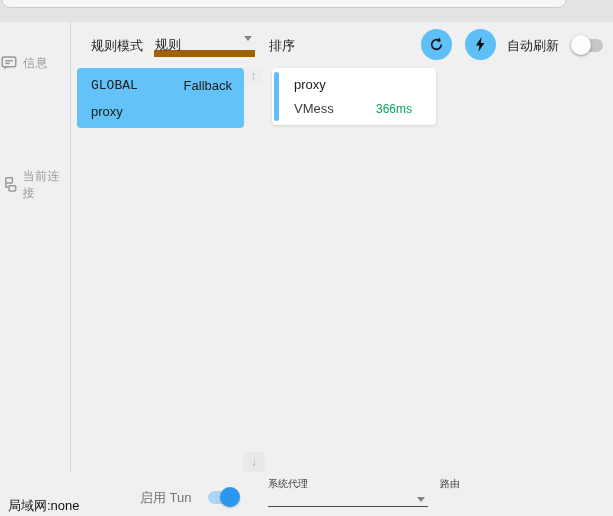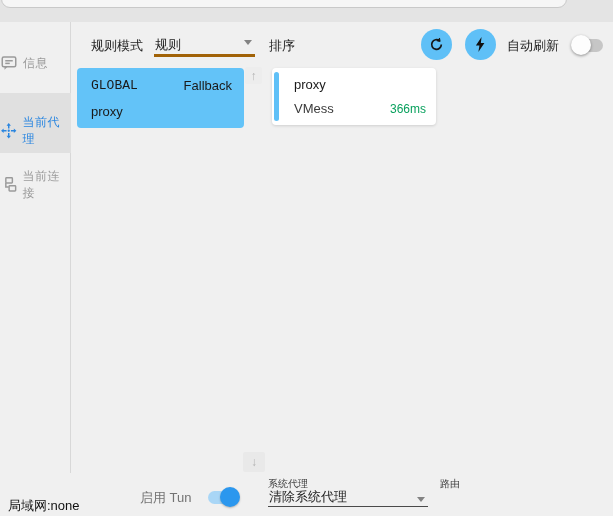--- a/index.html
+++ b/index.html
@@ -21,21 +21,21 @@
   .side-item.selected { background:#e0e0e0; }
   .side-item.selected .side-label { color:#2a86e0; }
   #side-info { top:10px; height:56px; padding-top:6px; }
   #side-proxy { top:71px; height:60px; padding-top:16px; }
   #side-conn { top:132px; height:56px; padding-top:6px; }
 
   .main { position:relative; flex:1; background:#f0f0f0; }
 
   
   .tb-label { position:absolute; font-size:13px; color:#222; }
-  .dropdown { position:absolute; height:27px; border-bottom:3px solid #a16207; cursor:pointer; }
+  .dropdown { position:absolute; height:27px; border-bottom:7px solid #a16207; cursor:pointer; }
   .dropdown .dd-value { position:absolute; left:1px; top:6px; font-size:13px; color:#222; white-space:nowrap; }
   .caret { position:absolute; right:3px; bottom:9px; width:0; height:0;
     border-left:4px solid transparent; border-right:4px solid transparent; border-top:5px solid #838383; }
   .round-btn { position:absolute; width:31px; height:31px; border-radius:50%; background:#5fc0f7; border:none;
     display:flex; align-items:center; justify-content:center; cursor:pointer; }
   .round-btn svg { width:17px; height:17px; }
 
   
   .toggle { position:absolute; cursor:pointer; }
   .toggle .track { width:30px; height:13px; border-radius:7px; }
@@ -49,21 +49,21 @@
   .group-card { position:absolute; left:6px; top:46px; width:167px; height:60px; background:#63c3f8;
     border-radius:4px; cursor:pointer; }
   .group-card .g-name { position:absolute; left:14px; top:10px; font-size:13px;font-family:Liberation Mono, monospace; }
   .group-card .g-type { position:absolute; right:12px; top:10px; font-size:13px; }
   .group-card .g-sel  { position:absolute; left:14px; top:36px; font-size:13px; }
   .node-card { position:absolute; left:201px; top:46px; width:164px; height:57px; background:#ffffff;
     border-radius:4px; box-shadow:0 1px 3px rgba(0,0,0,.14); cursor:pointer; }
   .node-card .accent { position:absolute; left:2px; top:4px; width:5px; height:49px; border-radius:3px; background:#5fc0f7; }
   .node-card .n-name { position:absolute; left:22px; top:9px; font-size:13px; color:#1a1a1a; }
   .node-card .n-proto { position:absolute; left:22px; top:33px; font-size:13px; color:#3a3a3a; }
-  .node-card .n-latency { position:absolute; right:10px; top:34px; font-size:12px; color:#0aa15e;margin-left:33px; }
+  .node-card .n-latency { position:absolute; right:24px; top:34px; font-size:12px; color:#0aa15e;margin-left:33px; }
 
   .scroll-btn { position:absolute; background:#e9e9e9; border:none; color:#b3b3b3; cursor:pointer;
     display:flex; align-items:center; justify-content:center; font-size:12px; border-radius:2px; }
   #scroll-up { left:174px; top:45px; width:17px; height:17px; background:#ededed; }
   #scroll-down { left:172px; top:430px; width:22px; height:20px; }
 
   
   .statusbar { position:relative; height:43px; background:#f0f0f0; font-size:13px; }
   .sb-local { position:absolute; left:8px; top:5px; color:#111; }
   .sb-lan { position:absolute; left:8px; top:24px; color:#111; }
@@ -88,32 +88,20 @@
           <svg viewBox="0 0 24 24" fill="none" stroke="#9a9a9a" stroke-width="2">
             <rect x="3" y="4" width="18" height="13" rx="2"></rect>
             <path d="M6 17 v4 l4 -4" fill="#9a9a9a" stroke="none"></path>
             <line x1="7" y1="9" x2="17" y2="9"></line>
             <line x1="7" y1="12.5" x2="13" y2="12.5"></line>
           </svg>
         </span>
         <span class="side-label">信息</span>
       </div>
 
-      <div class="side-item selected" id="side-proxy">
-        <span class="icon">
-          <svg viewBox="0 0 24 24" fill="#2a86e0">
-            <path d="M12 1.5 L15 5 h-2 v4 h-2 V5 H9 Z"></path>
-            <path d="M12 22.5 L9 19 h2 v-4 h2 v4 h2 Z"></path>
-            <path d="M1.5 12 L5 9 v2 h4 v2 H5 v2 Z"></path>
-            <path d="M22.5 12 L19 15 v-2 h-4 v-2 h4 V9 Z"></path>
-            <circle cx="12" cy="12" r="1.6"></circle>
-          </svg>
-        </span>
-        <span class="side-label">当前代理</span>
-      </div>
 
       <div class="side-item" id="side-conn">
         <span class="icon">
           <svg viewBox="0 0 24 24" fill="none" stroke="#9a9a9a" stroke-width="2">
             <rect x="8" y="2.5" width="9" height="7" rx="1"></rect>
             <path d="M8 9.5 v5.5 h4"></path>
             <rect x="12.5" y="13.5" width="9" height="7" rx="1"></rect>
           </svg>
         </span>
         <span class="side-label">当前连接</span>
@@ -179,20 +167,19 @@
     <div class="sb-lan">局域网:none</div>
 
     <span class="sb-tun-label">启用 Tun</span>
     <div class="toggle on" style="left:208px; top:18px;">
       <div class="track"></div>
       <div class="knob"></div>
     </div>
 
     <span class="sb-small-label" style="left:268px; top:4px;">系统代理</span>
     <div class="dropdown sb-dropdown" style="left:268px; top:15px; width:160px;">
-      <span class="dd-value" style="top:0;">清除系统代理</span>
       <span class="caret" style="bottom:4px;"></span>
     </div>
 
     <span class="sb-small-label" style="left:440px; top:4px;">路由</span>
   </footer>
 
 </div>
 
 </body></html>

